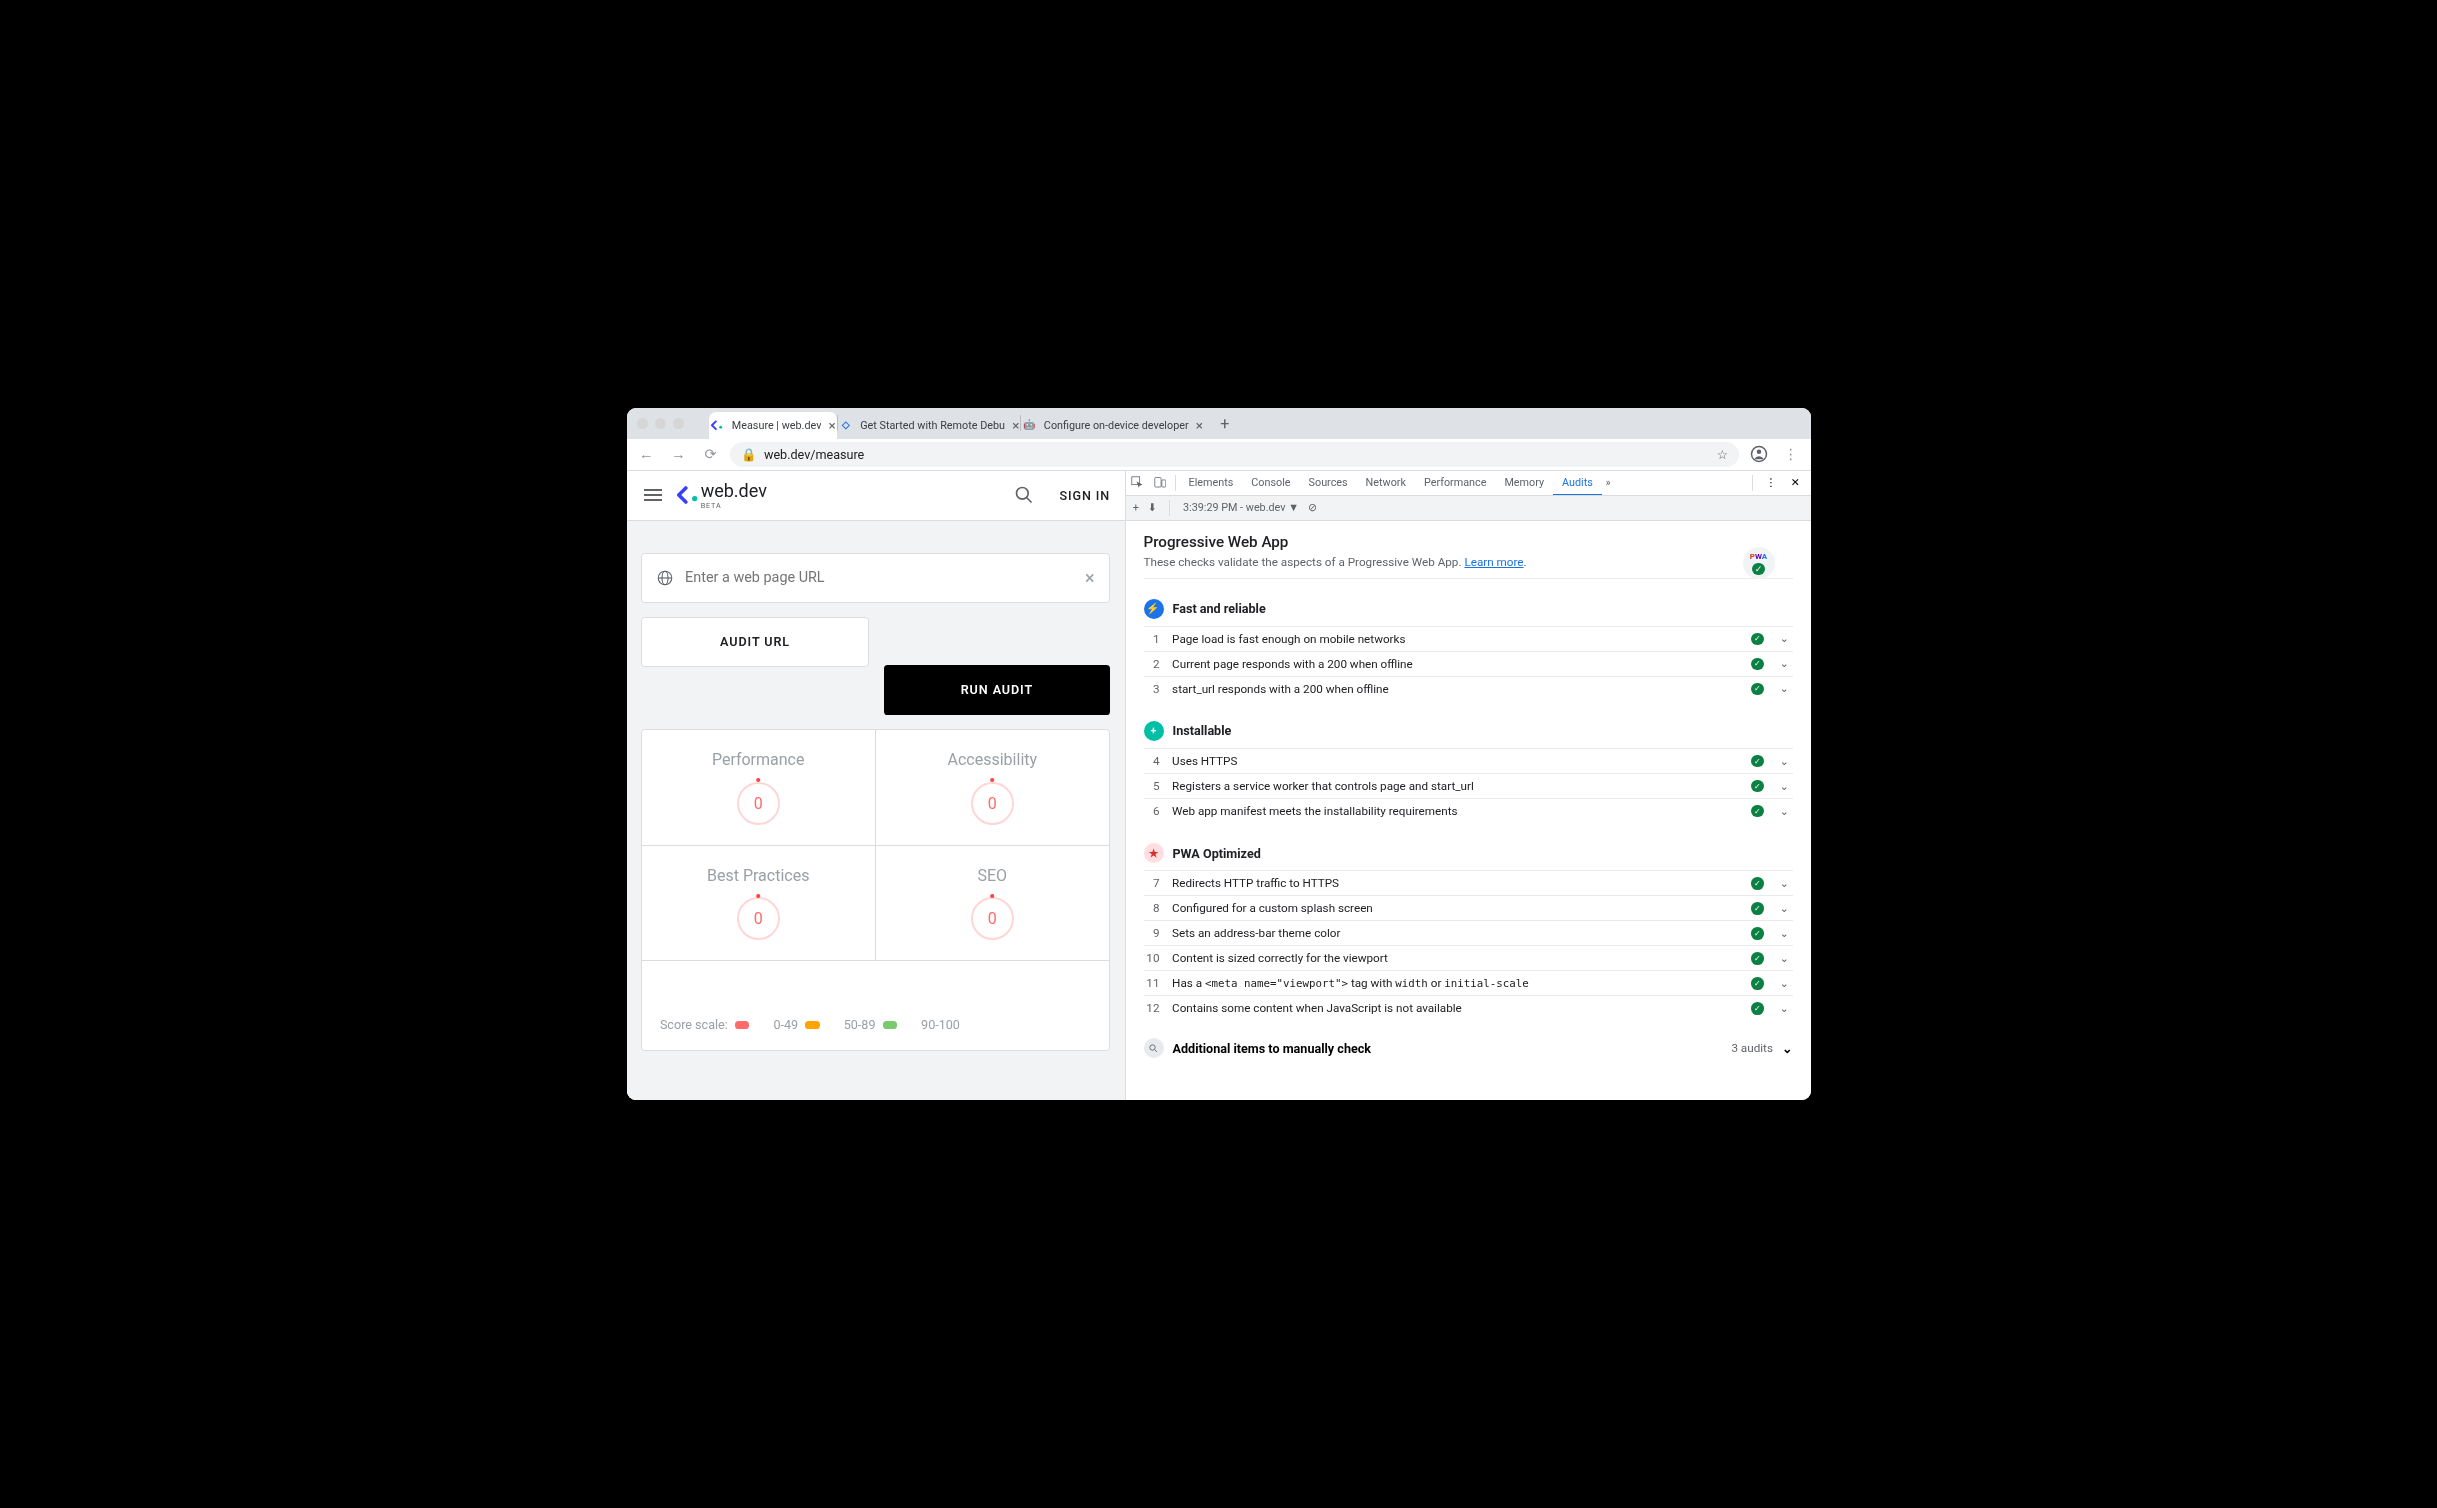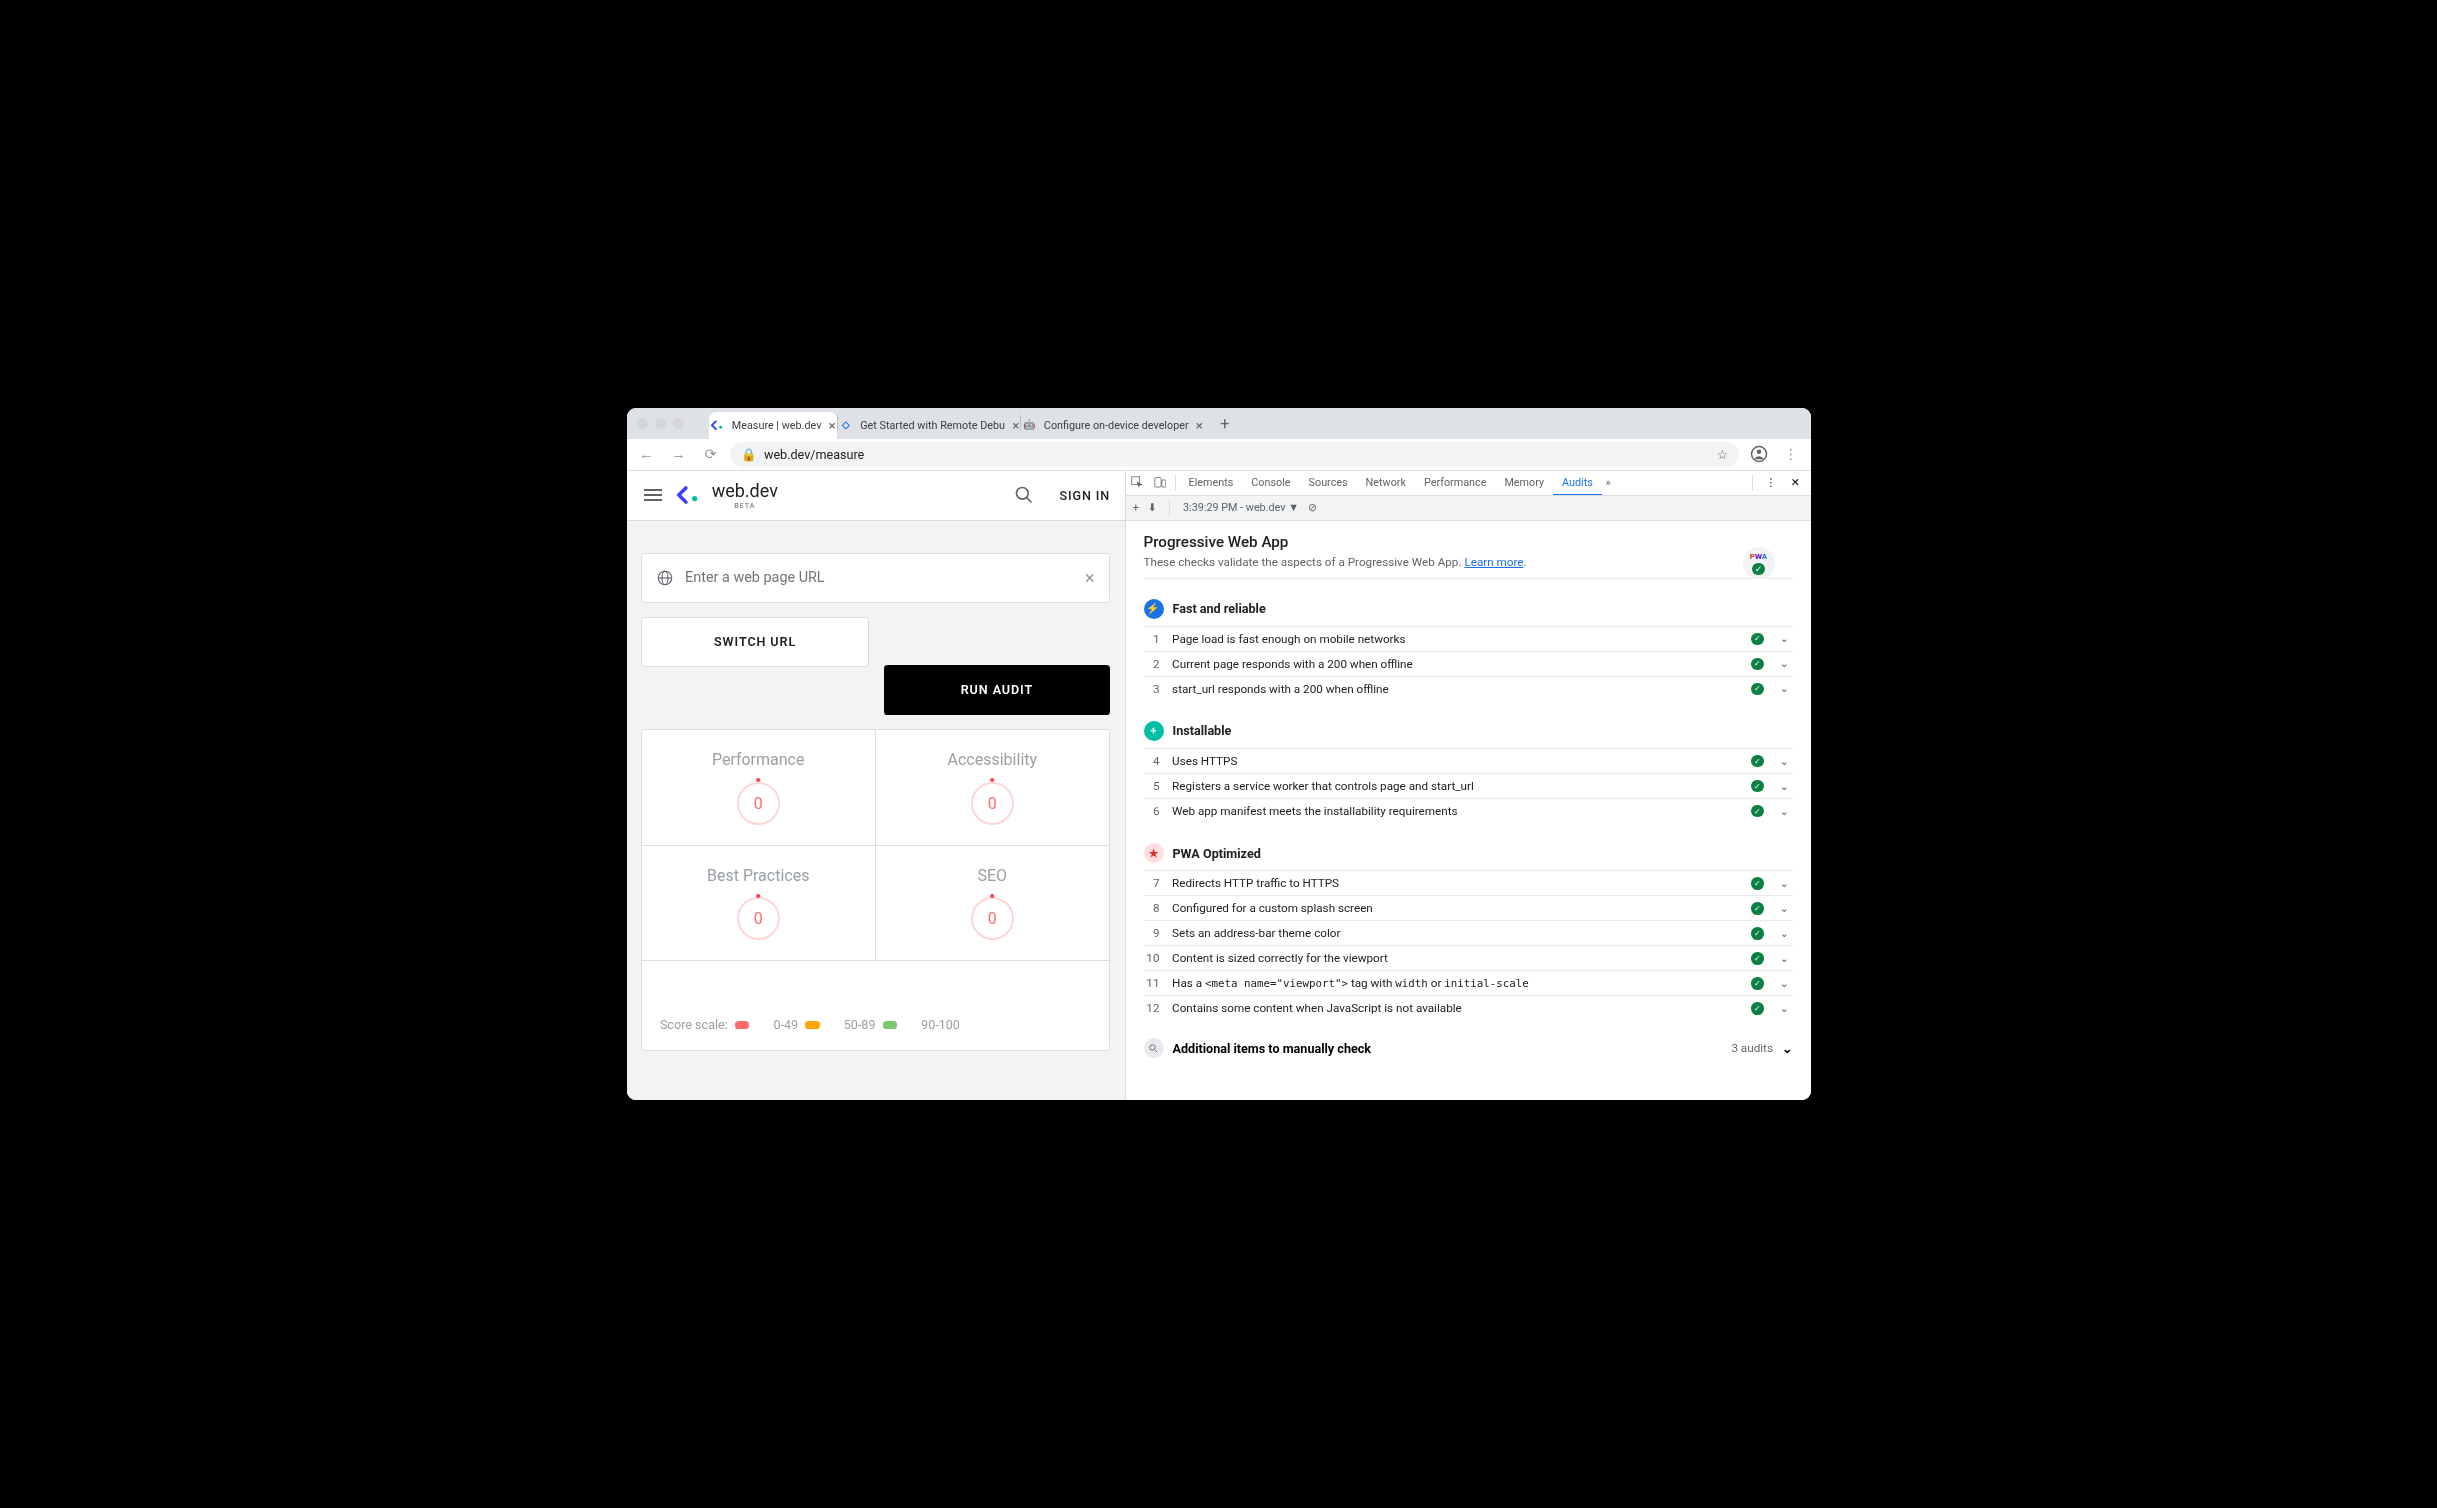--- a/index.html
+++ b/index.html
@@ -16,21 +16,21 @@
 .newtab { padding: 0 9px; color: #5f6368; font-size: 16px; cursor: pointer; }
 .addrbar { height: 32px; background: #fff; border-bottom: 0.9px solid #dadce0; display: flex; align-items: center; padding: 0 7.2px; gap: 7.2px; }
 .navbtn { width: 25px; height: 25px; display: flex; align-items: center; justify-content: center; color: #909399; cursor: pointer; }
 .addrbox { flex: 1; height: 25px; background: #f1f3f4; border-radius: 12.6px; display: flex; align-items: center; padding: 0 10.8px; gap: 7.2px; color: #5f6368; font-size: 12.6px; }
 .addrbox .url { flex: 1; color: #202124; }
 .content-area { flex: 1; display: flex; overflow: hidden; }
 .leftpane { width: 499px; background: #fff; display: flex; flex-direction: column; border-right: 0.9px solid #dadce0; }
 .siteheader { height: 50px; display: flex; align-items: center; padding: 0 14.4px; gap: 10.8px; border-bottom: 0.9px solid #dadce0; }
 .menuicon { width: 25px; height: 25px; display: flex; flex-direction: column; justify-content: center; gap: 3.6px; cursor: pointer; padding: 3.6px; }
 .menuicon span { height: 1.8px; background: #5f6368; }
-.logo { display: flex; align-items: center; gap: 12px; text-align: center; }
+.logo { display: flex; align-items: center; gap: 1px; }
 .logotext { font-size: 18px; color: #202124; font-weight: 400; }
 .logobeta { font-size: 7.2px; color: #5f6368; letter-spacing: 0.9px; }
 .siteheader .spacer { flex: 1; }
 .signin { font-size: 12.6px; letter-spacing: 0.9px; font-weight: 500; color: #202124; }
 .leftbody { flex: 1; background: #f1f3f4; padding: 32px 14.4px; overflow: auto; }
 .urlinput { background: #fff; height: 50px; border: 0.9px solid #dadce0; border-radius: 3.6px; display: flex; align-items: center; padding: 0 14.4px; gap: 10.8px; margin-bottom: 14.4px; }
 .urlinput input { flex: 1; border: none; outline: none; font-size: 14.4px; color: #a21caf; background: transparent; }
 .urlinput .clear { font-size: 18px; color: #9aa0a6; cursor: pointer; }
 .btnrow { display: flex; gap: 14.4px; margin-bottom: 14.4px; }
 .btn { flex: 1; height: 50px; border: 0.9px solid #dadce0; border-radius: 3.6px; background: #fff; font-size: 12.6px; font-weight: 600; letter-spacing: 0.9px; cursor: pointer; color: #202124; }
@@ -170,21 +170,21 @@
         <div class="urlinput">
           <svg width="18" height="18" viewBox="0 0 24 24">
               <circle cx="12" cy="12" r="9" fill="none" stroke="#5f6368" stroke-width="1.5"></circle>
               <ellipse cx="12" cy="12" rx="4" ry="9" fill="none" stroke="#5f6368" stroke-width="1.5"></ellipse>
               <line x1="3" y1="12" x2="21" y2="12" stroke="#5f6368" stroke-width="1.5"></line>
             </svg>
           <input placeholder="Enter a web page URL" style="">
           <span class="clear">×</span>
         </div>
         <div class="btnrow">
-          <button class="btn">SWITCH URL</button>
+          <button class="btn">AUDIT URL</button>
           <button class="btn primary">RUN AUDIT</button>
         </div>
         <div class="scorepanel">
           <div class="scoregrid" id="scoregrid">
               <div class="scorecell">
                 <div class="lbl">Performance</div>
                 <div class="ring">0</div>
               </div>
               <div class="scorecell">
                 <div class="lbl">Accessibility</div>

